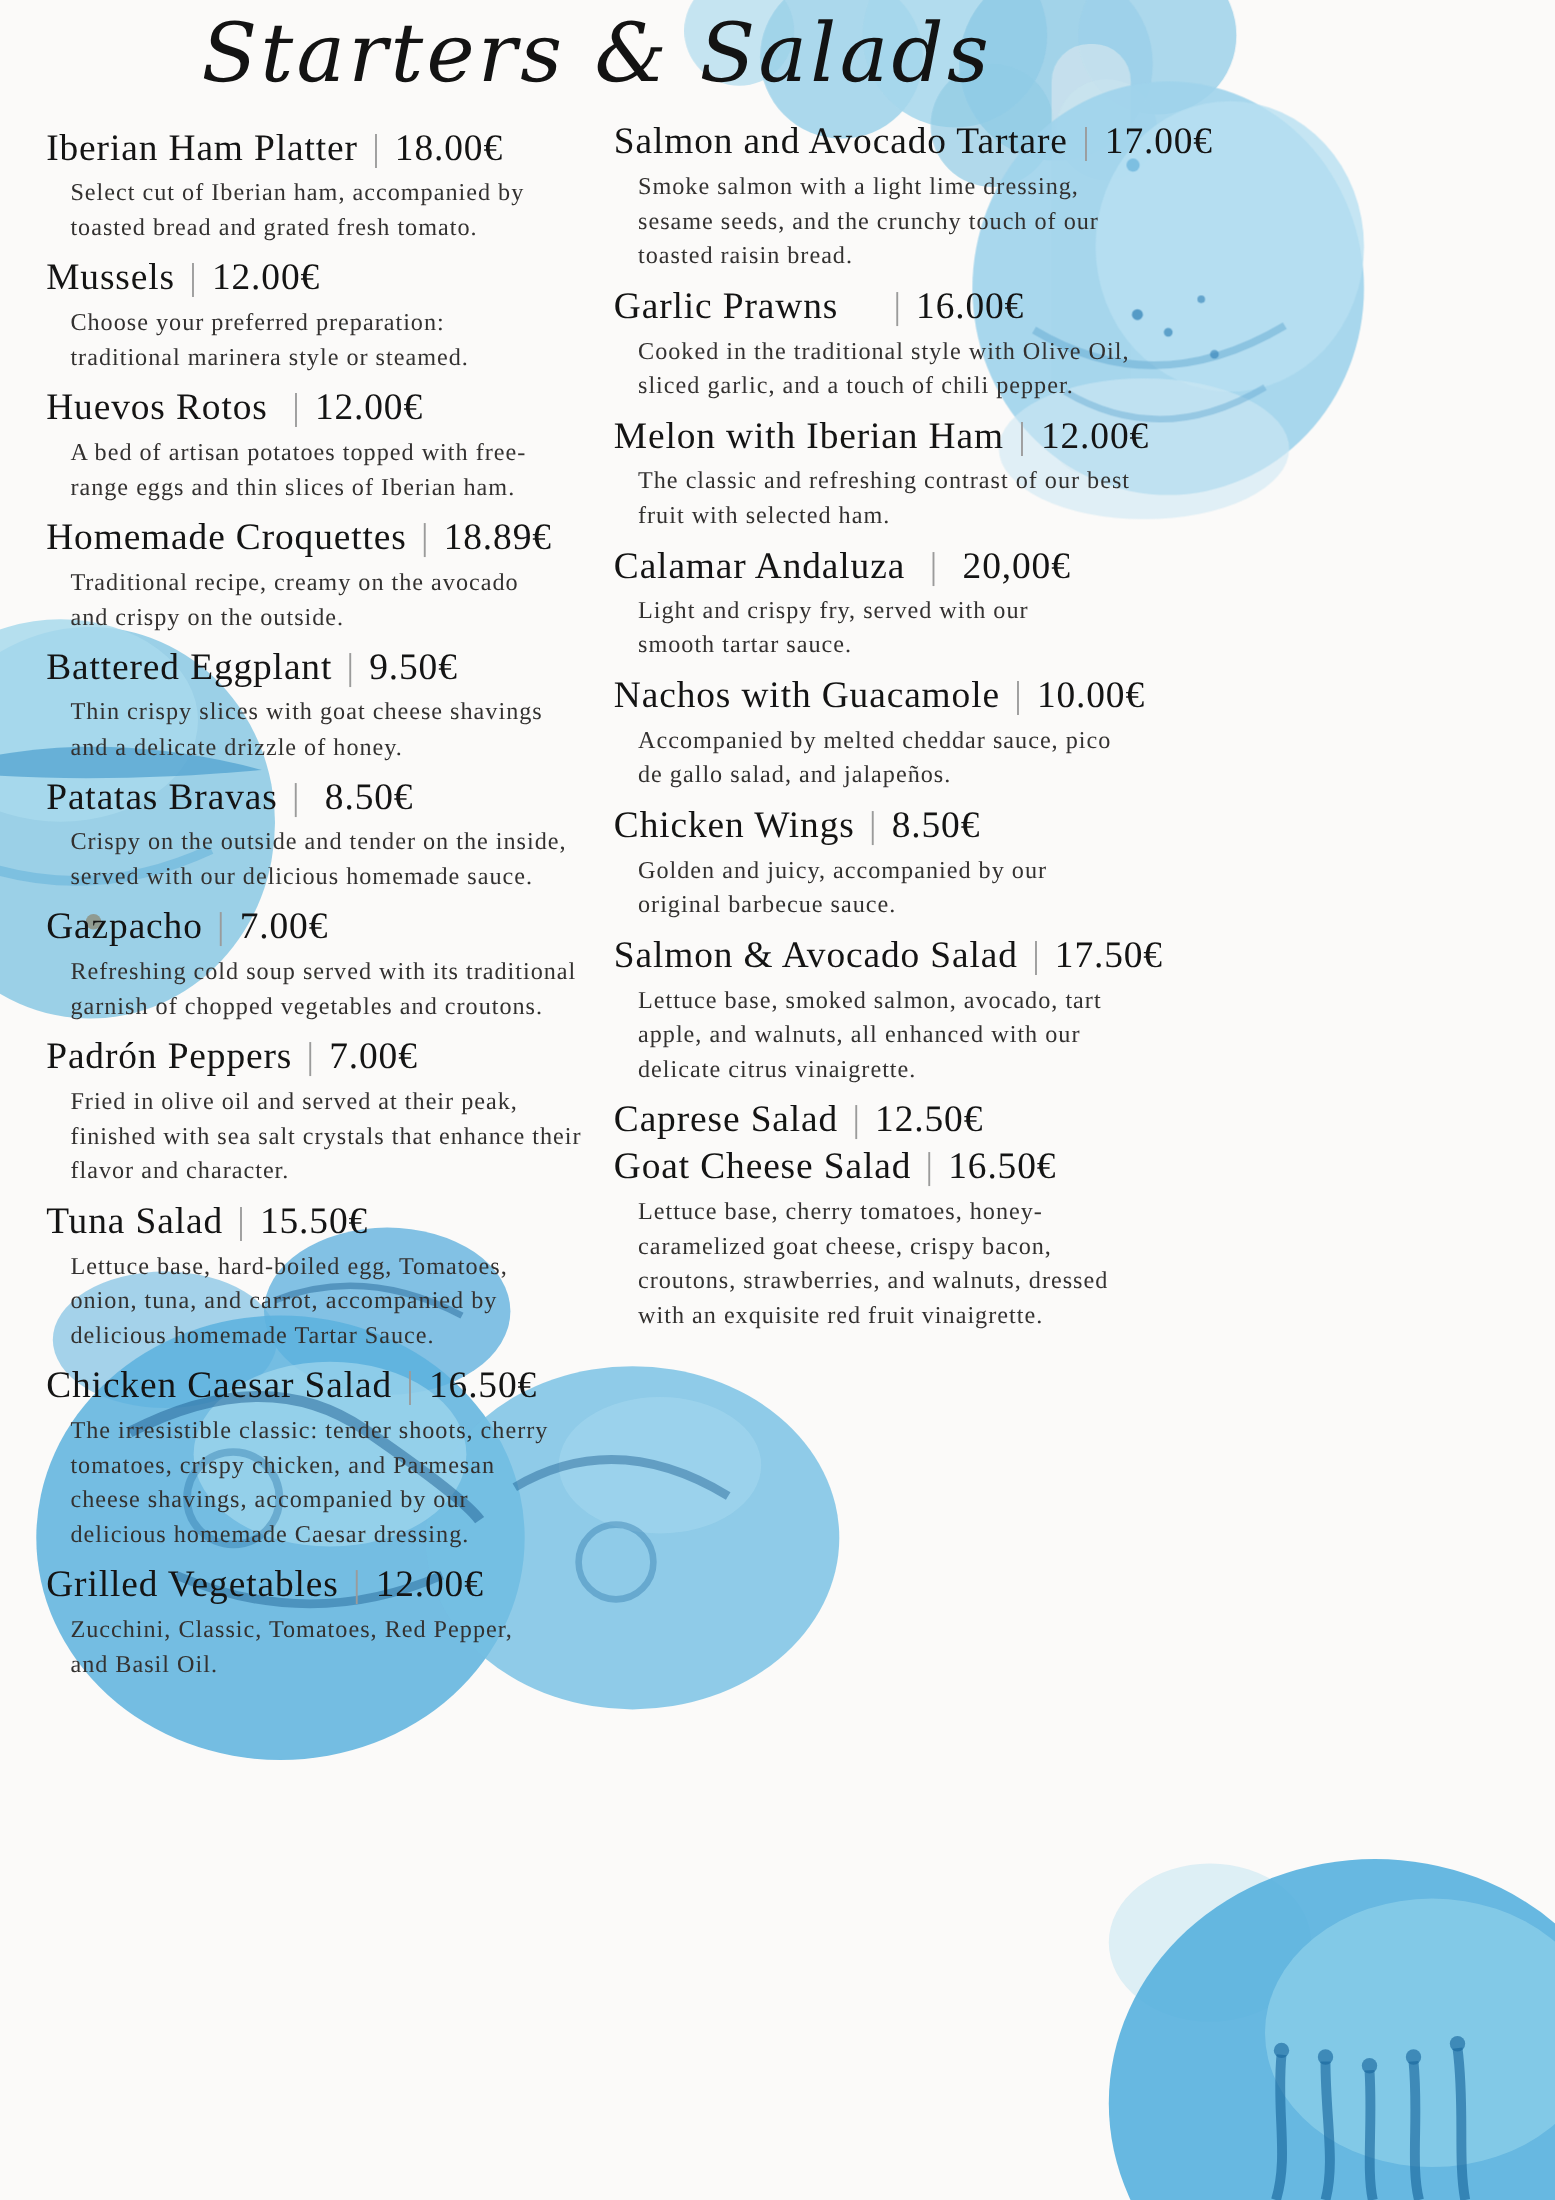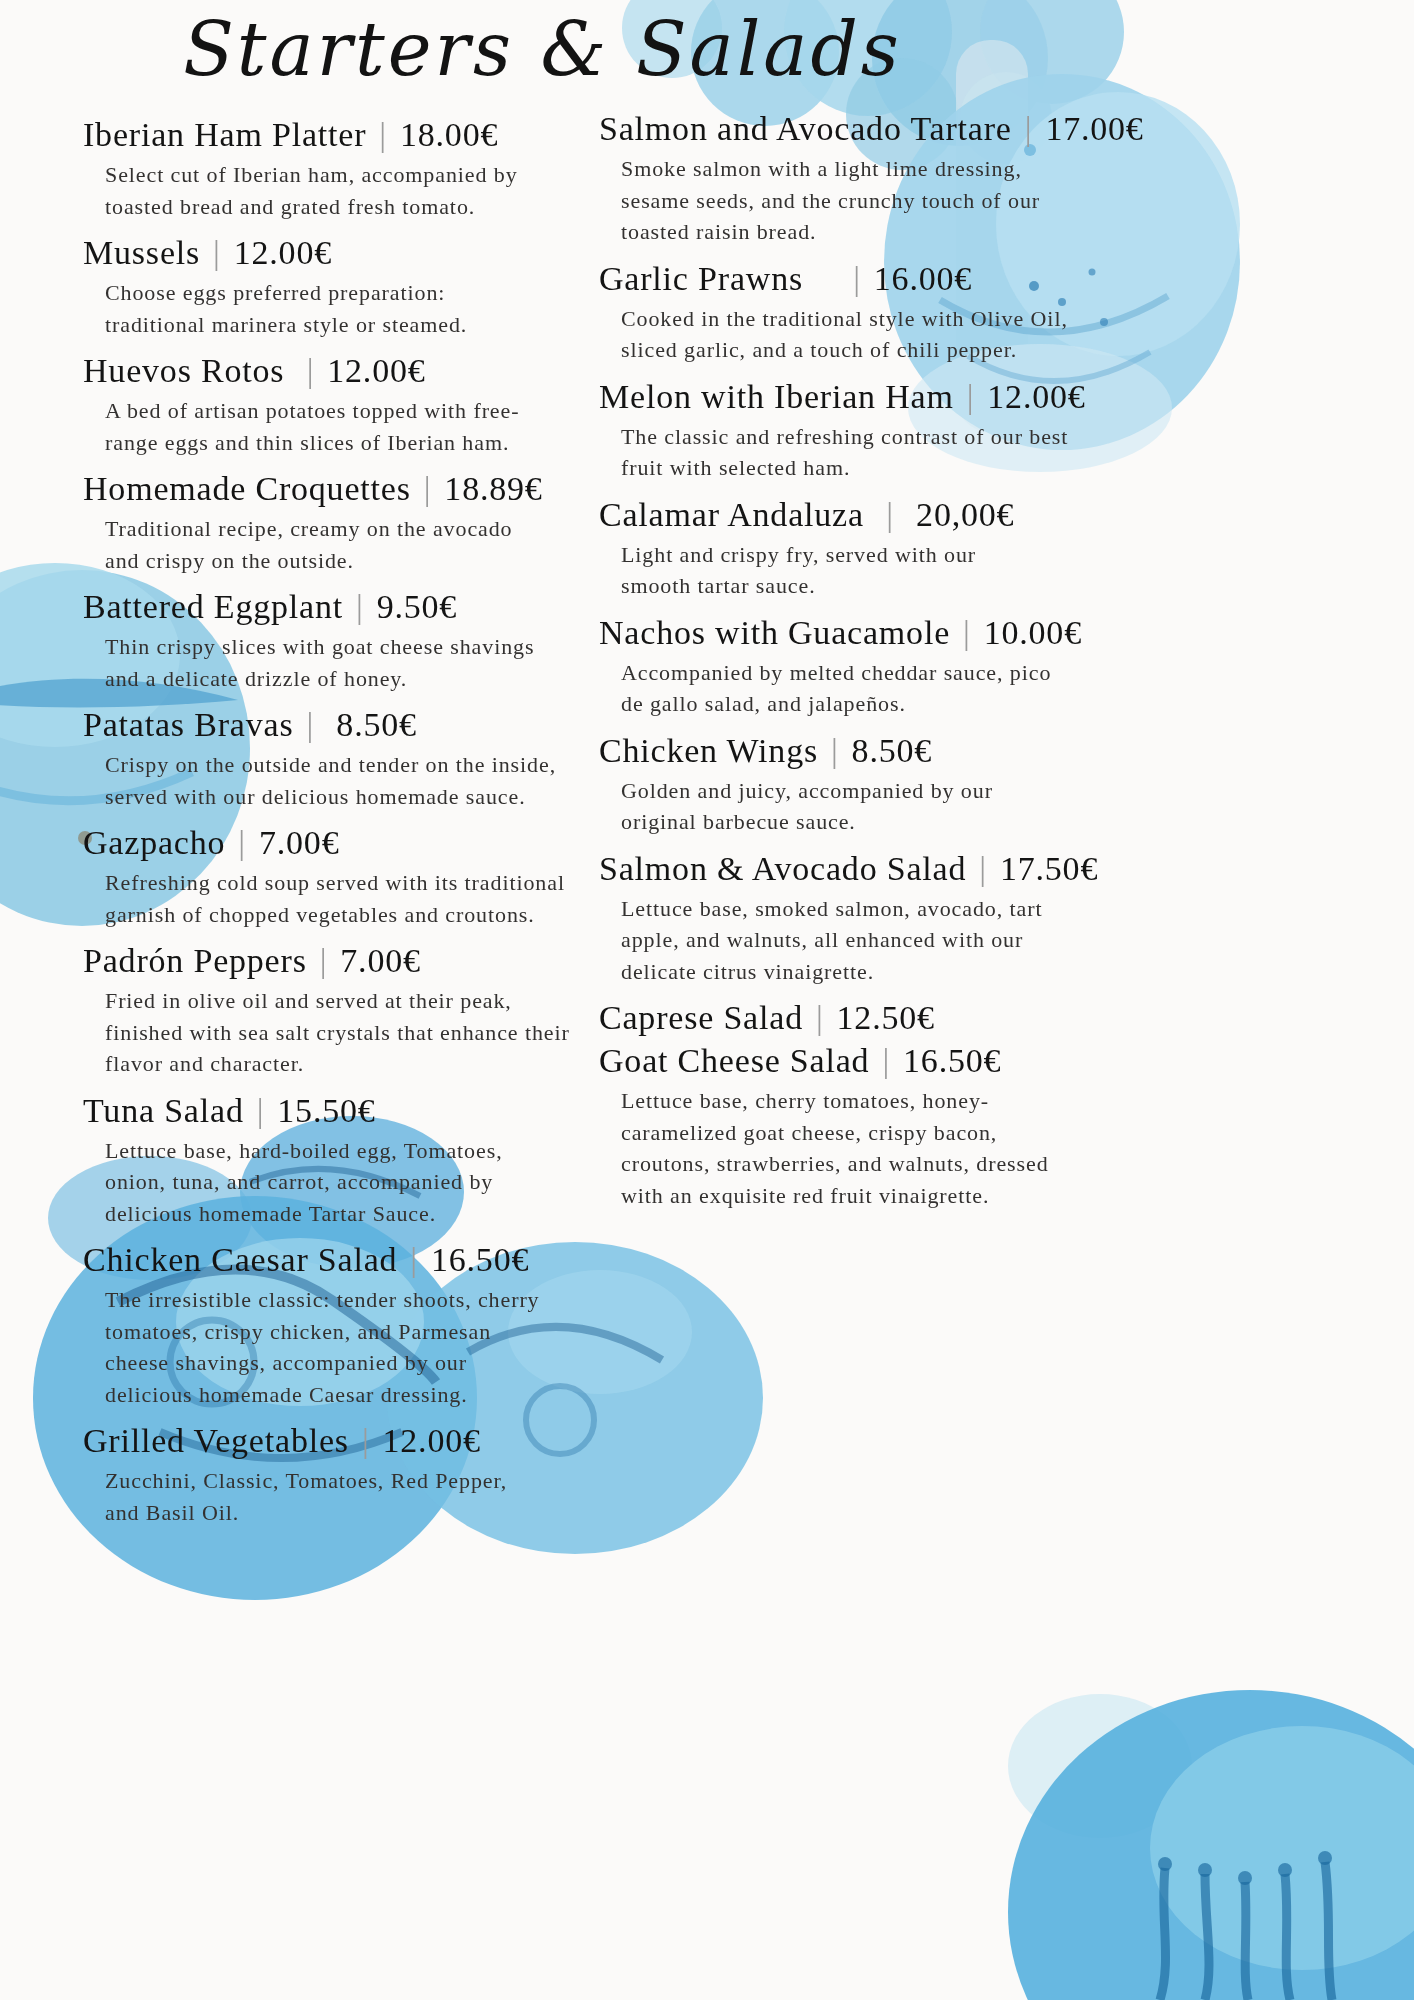--- a/index.html
+++ b/index.html
@@ -26,21 +26,20 @@
     font-size: 74px;
     font-weight: 500;
     letter-spacing: 3px;
     color: #131313;
     z-index: 2;
     padding-left: 45px;
   }
   .menu-col {
     position: absolute;
     z-index: 2;
-    margin-left: 41px;
   }
   .col-left  { left: 42px;  top: 116px; width: 500px; }
   .col-right { left: 558px; top: 110px; width: 552px; }
   .menu-item { margin: 0; }
   .item-title {
     font-size: 34px;
     line-height: 38px;
     font-weight: 400;
     letter-spacing: 0.8px;
     margin: 0 0 5px 0;
@@ -140,21 +139,21 @@
 
 <div class="menu-col col-left" id="col-left">
   <div class="menu-item">
     <h3 class="item-title"><span class="item-name">Iberian Ham Platter</span><span class="item-divider">|</span><span class="item-price">18.00€</span></h3>
     <p class="item-desc">Select cut of Iberian ham, accompanied by
 toasted bread and grated fresh tomato.</p>
   </div>
 
   <div class="menu-item">
     <h3 class="item-title"><span class="item-name">Mussels</span><span class="item-divider">|</span><span class="item-price">12.00€</span></h3>
-    <p class="item-desc">Choose eggs preferred preparation:
+    <p class="item-desc">Choose your preferred preparation:
 traditional marinera style or steamed.</p>
   </div>
 
   <div class="menu-item">
     <h3 class="item-title"><span class="item-name">Huevos Rotos&nbsp;</span><span class="item-divider">|</span><span class="item-price">12.00€</span></h3>
     <p class="item-desc">A bed of artisan potatoes topped with free-
 range eggs and thin slices of Iberian ham.</p>
   </div>
 
   <div class="menu-item">

